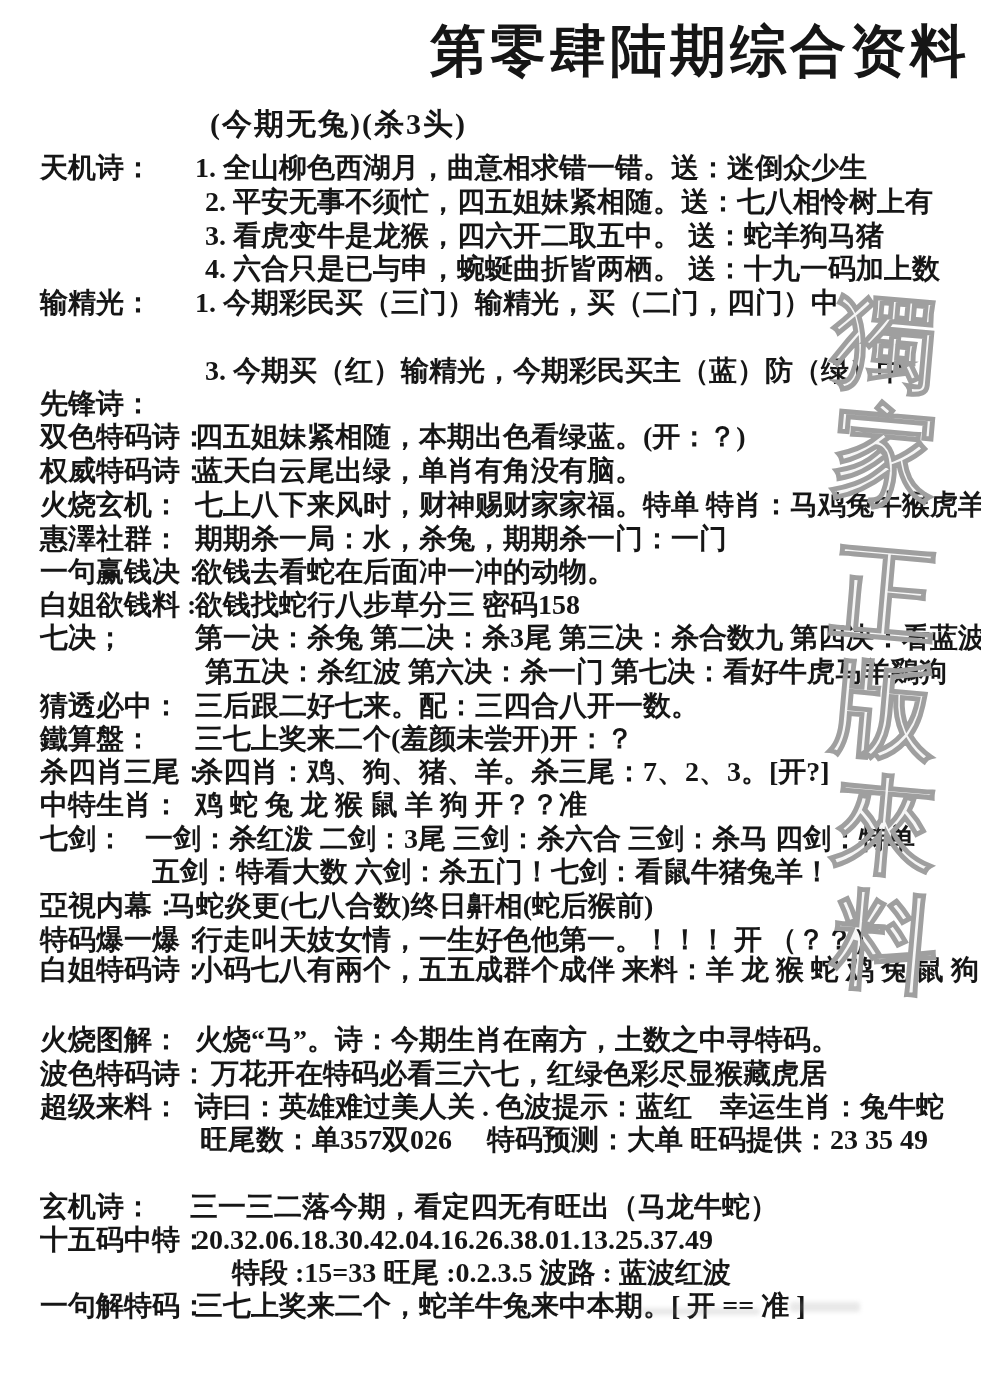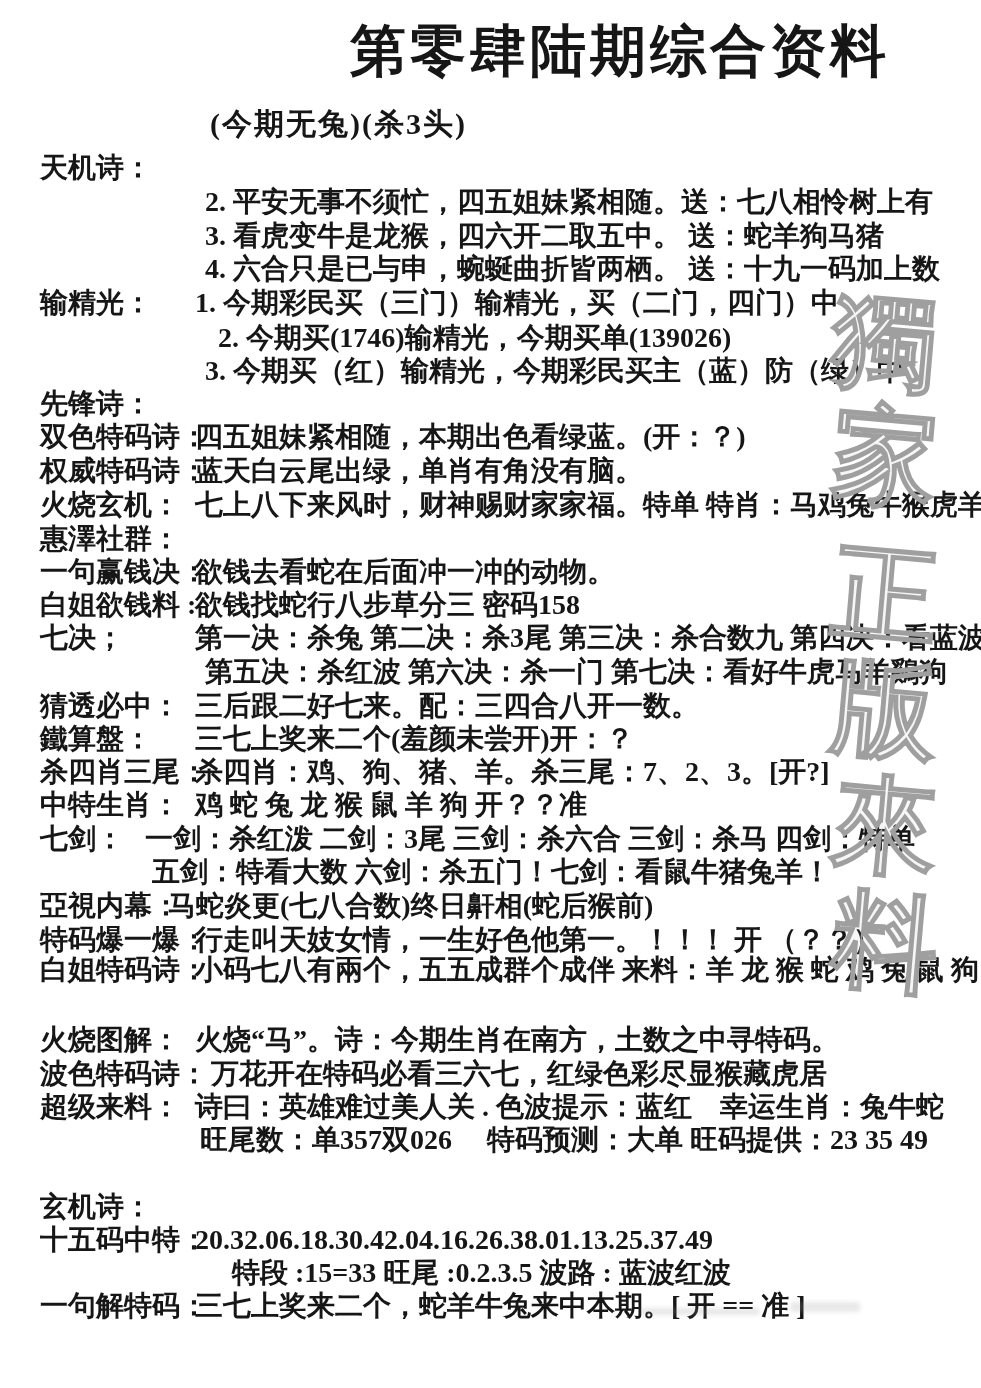--- a/index.html
+++ b/index.html
@@ -7,21 +7,21 @@
     position:relative;
     width:981px;height:1388px;
     background:#ffffff;
     overflow:hidden;
     font-family:"Liberation Serif","DejaVu Serif",serif;
     color:#161616;
   }
   .title{
     position:absolute;top:14px;left:350px;width:620px;
     font-size:56px;font-weight:bold;letter-spacing:4px;
-    text-align:left;white-space:nowrap;
+    text-align:right;white-space:nowrap;
   }
   .subtitle{
     position:absolute;top:104px;left:210px;
     font-size:30px;font-weight:bold;letter-spacing:2px;white-space:nowrap;
   }
   .line{
     position:absolute;left:0;width:100%;height:34px;
     font-size:28px;font-weight:bold;white-space:nowrap;line-height:32px;
   }
   .label{position:absolute;left:40px;}
@@ -49,36 +49,34 @@
 
   <span class="watermark" style="top:292px">獨</span>
   <span class="watermark" style="top:406px">家</span>
   <span class="watermark" style="top:545px">正</span>
   <span class="watermark" style="top:660px">版</span>
   <span class="watermark" style="top:776px">來</span>
   <span class="watermark" style="top:892px">料</span>
 
   <div class="line" style="top:152px">
       <span class="label">天机诗：</span>
+      <span class="content" style="left:195px">1.  全山柳色西湖月，曲意相求错一错。送：迷倒众少生</span>
     </div>
   <div class="line" style="top:186px">
       <span class="content" style="left:205px">2.  平安无事不须忙，四五姐妹紧相随。送：七八相怜树上有</span>
     </div>
   <div class="line" style="top:220px">
       <span class="content" style="left:205px">3.  看虎变牛是龙猴，四六开二取五中。 送：蛇羊狗马猪</span>
     </div>
   <div class="line" style="top:253px">
       <span class="content" style="left:205px">4.  六合只是已与申，蜿蜒曲折皆两栖。 送：十九一码加上数</span>
     </div>
   <div class="line" style="top:287px">
       <span class="label">输精光：</span>
       <span class="content" style="left:195px">1. 今期彩民买（三门）输精光，买（二门，四门）中</span>
-    </div>
-  <div class="line" style="top:322px">
-      <span class="content" style="left:218px">2. 今期买(1746)输精光，今期买单(139026)</span>
     </div>
   <div class="line" style="top:355px">
       <span class="content" style="left:205px">3. 今期买（红）输精光，今期彩民买主（蓝）防（绿）中</span>
     </div>
   <div class="line" style="top:388px">
       <span class="label">先锋诗：</span>
     </div>
   <div class="line" style="top:421px">
       <span class="label">双色特码诗：</span>
       <span class="content" style="left:195px">四五姐妹紧相随，本期出色看绿蓝。(开：？)</span>
@@ -86,20 +84,21 @@
   <div class="line" style="top:455px">
       <span class="label">权威特码诗：</span>
       <span class="content" style="left:195px">蓝天白云尾出绿，单肖有角没有脑。</span>
     </div>
   <div class="line" style="top:489px">
       <span class="label">火烧玄机：</span>
       <span class="content" style="left:195px">七上八下来风时，财神赐财家家福。特单 特肖：马鸡兔牛猴虎羊</span>
     </div>
   <div class="line" style="top:523px">
       <span class="label">惠澤社群：</span>
+      <span class="content" style="left:195px">期期杀一局：水，杀兔，期期杀一门：一门</span>
     </div>
   <div class="line" style="top:556px">
       <span class="label">一句赢钱决：</span>
       <span class="content" style="left:195px">欲钱去看蛇在后面冲一冲的动物。</span>
     </div>
   <div class="line" style="top:589px">
       <span class="label">白姐欲钱料 :</span>
       <span class="content" style="left:195px">欲钱找蛇行八步草分三 密码158</span>
     </div>
   <div class="line" style="top:622px">
@@ -154,20 +153,21 @@
     </div>
   <div class="line" style="top:1091px">
       <span class="label">超级来料：</span>
       <span class="content" style="left:195px">诗曰：英雄难过美人关 . 色波提示：蓝红　幸运生肖：兔牛蛇</span>
     </div>
   <div class="line" style="top:1124px">
       <span class="content" style="left:200px">旺尾数：单357双026　 特码预测：大单 旺码提供：23 35 49</span>
     </div>
   <div class="line" style="top:1191px">
       <span class="label">玄机诗：</span>
+      <span class="content" style="left:190px">三一三二落今期，看定四无有旺出（马龙牛蛇）</span>
     </div>
   <div class="line" style="top:1224px">
       <span class="label">十五码中特：</span>
       <span class="content" style="left:195px">20.32.06.18.30.42.04.16.26.38.01.13.25.37.49</span>
     </div>
   <div class="line" style="top:1257px">
       <span class="content" style="left:232px">特段 :15=33 旺尾 :0.2.3.5 波路 : 蓝波红波</span>
     </div>
   <div class="line" style="top:1290px">
       <span class="label">一句解特码：</span>

